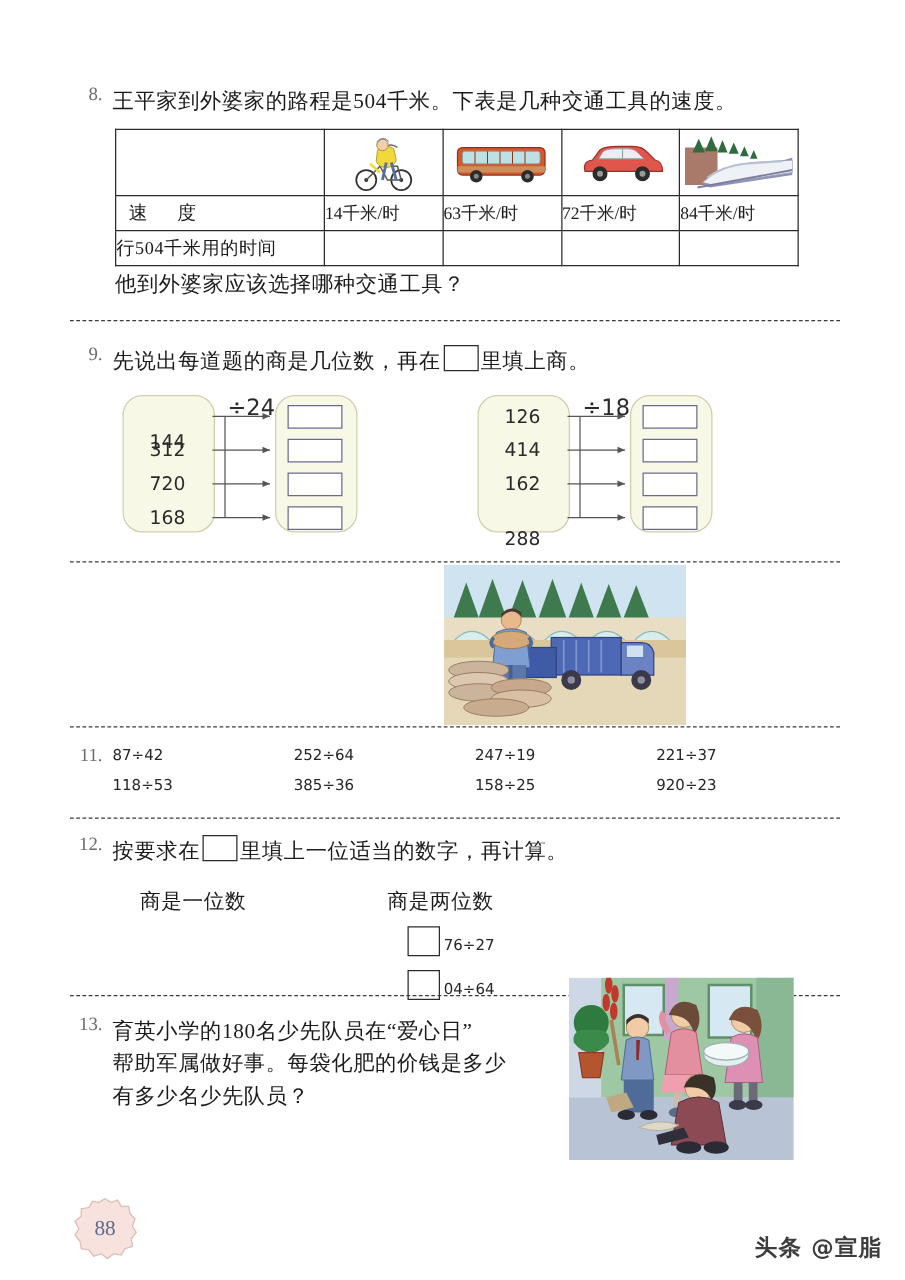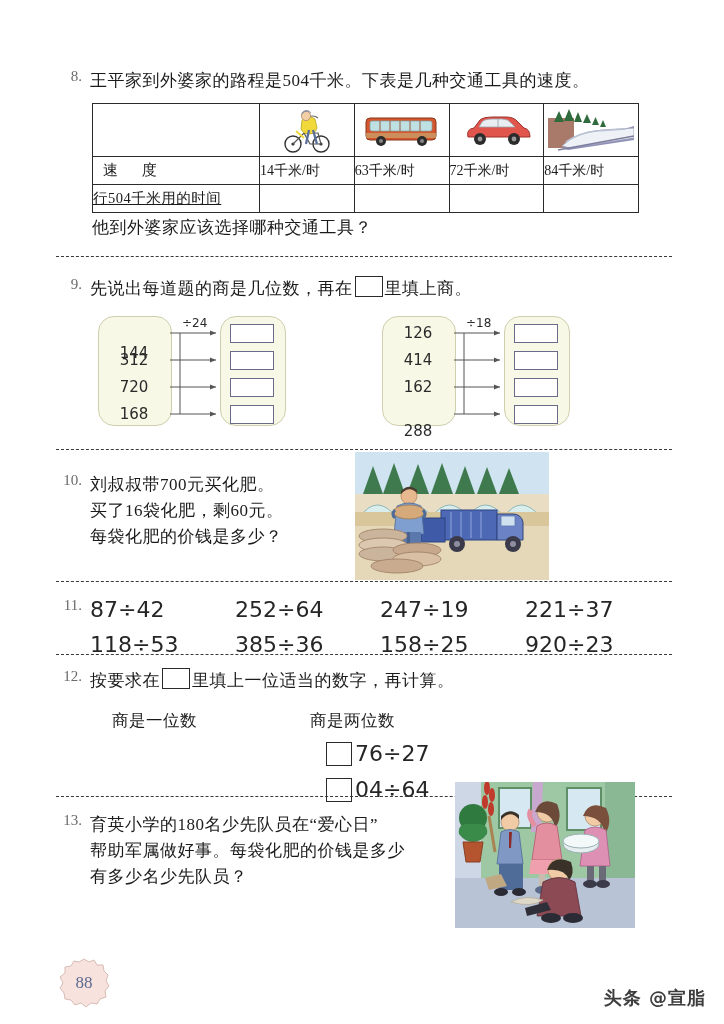--- a/index.html
+++ b/index.html
@@ -83,21 +83,21 @@
   .tbl .c0 { width: 166px; }
   .tbl .cv { width: 93.75px; }
   .row-pic td { height: 52px; }
   .row-speed td { height: 27px; font-size: 14px; }
   .row-time td { height: 27px; font-size: 14px; }
   .spd-label {
     letter-spacing: 10px;
     padding-left: 10px;
     font-size: 15px;
   }
-  .time-label { font-size: 14.5px; text-decoration: underline; }
+  .time-label { font-size: 14.5px; }
   .speed-val {
     font-size: 13.5px;
     font-family: "Liberation Serif", "DejaVu Serif", serif;
   }
 
   
   .veh { display: block; margin: 0 auto; }
 
   
   .mapbox { position: absolute; }
@@ -112,21 +112,21 @@
   .opnum {
     position: absolute;
     font-size: 15px;
     font-family: "DejaVu Sans", "Liberation Sans", sans-serif;
     color: #2a2a2a;
     text-align: center;
     width: 60px;
   }
   .divisor {
     position: absolute;
-    font-size: 12px;
+    font-size: 18px;
     font-family: "DejaVu Sans", "Liberation Sans", sans-serif;
     color: #2a2a2a;
   }
   .ansbox {
     position: absolute;
     width: 44px;
     height: 19px;
     border: 1px solid #6a6a8a;
     background: #ffffff;
     box-sizing: border-box;
@@ -140,21 +140,21 @@
     height: 19px;
     border: 1.3px solid #2b2b2b;
     vertical-align: -3px;
     margin: 0 2px;
     background: #fff;
   }
 
   
   .expr {
     font-family: "DejaVu Sans", "Liberation Sans", sans-serif;
-    font-size: 22px;
+    font-size: 12px;
     color: #262626;
   }
   .expr-row {
     display: flex;
   }
   .expr-col {
     width: 145px;
     flex: 0 0 145px;
   }
   .sq12 {
@@ -373,30 +373,20 @@
     <div class="opnum" style="left:6px; top:106px;text-align:center;">288</div>
     <div class="divisor" style="left:84px; top:0px;">÷18</div>
     <div class="ansbox" style="left:132px; top:8px;"></div>
     <div class="ansbox" style="left:132px; top:35px;"></div>
     <div class="ansbox" style="left:132px; top:62px;"></div>
     <div class="ansbox" style="left:132px; top:89px;"></div>
   </div>
 
   <div class="divider" style="top:449px;"></div>
 
-  <div class="block" style="left:56px; top:472px; width:300px;">
-    <div class="qline">
-      <div class="qnum-cell qnum">10.</div>
-      <div class="qbody">
-        <div class="stem cn">刘叔叔带700元买化肥。</div>
-        <div class="stem cn">买了16袋化肥，剩60元。</div>
-        <div class="stem cn">每袋化肥的价钱是多少？</div>
-      </div>
-    </div>
-  </div>
 
   <div class="illus" style="left:355px; top:452px; width:194px; height:128px;">
     <svg width="194" height="128" viewBox="0 0 194 128">
       <rect x="0" y="0" width="194" height="128" fill="#e9ddc3"></rect>
       <rect x="0" y="0" width="194" height="42" fill="#cfe4f0"></rect>
 
       <g fill="#3f7a4e">
         <path d="M8 42 l10 -28 l10 28 z"></path>
         <path d="M28 42 l11 -31 l11 31 z"></path>
         <path d="M52 42 l11 -30 l11 30 z"></path>

